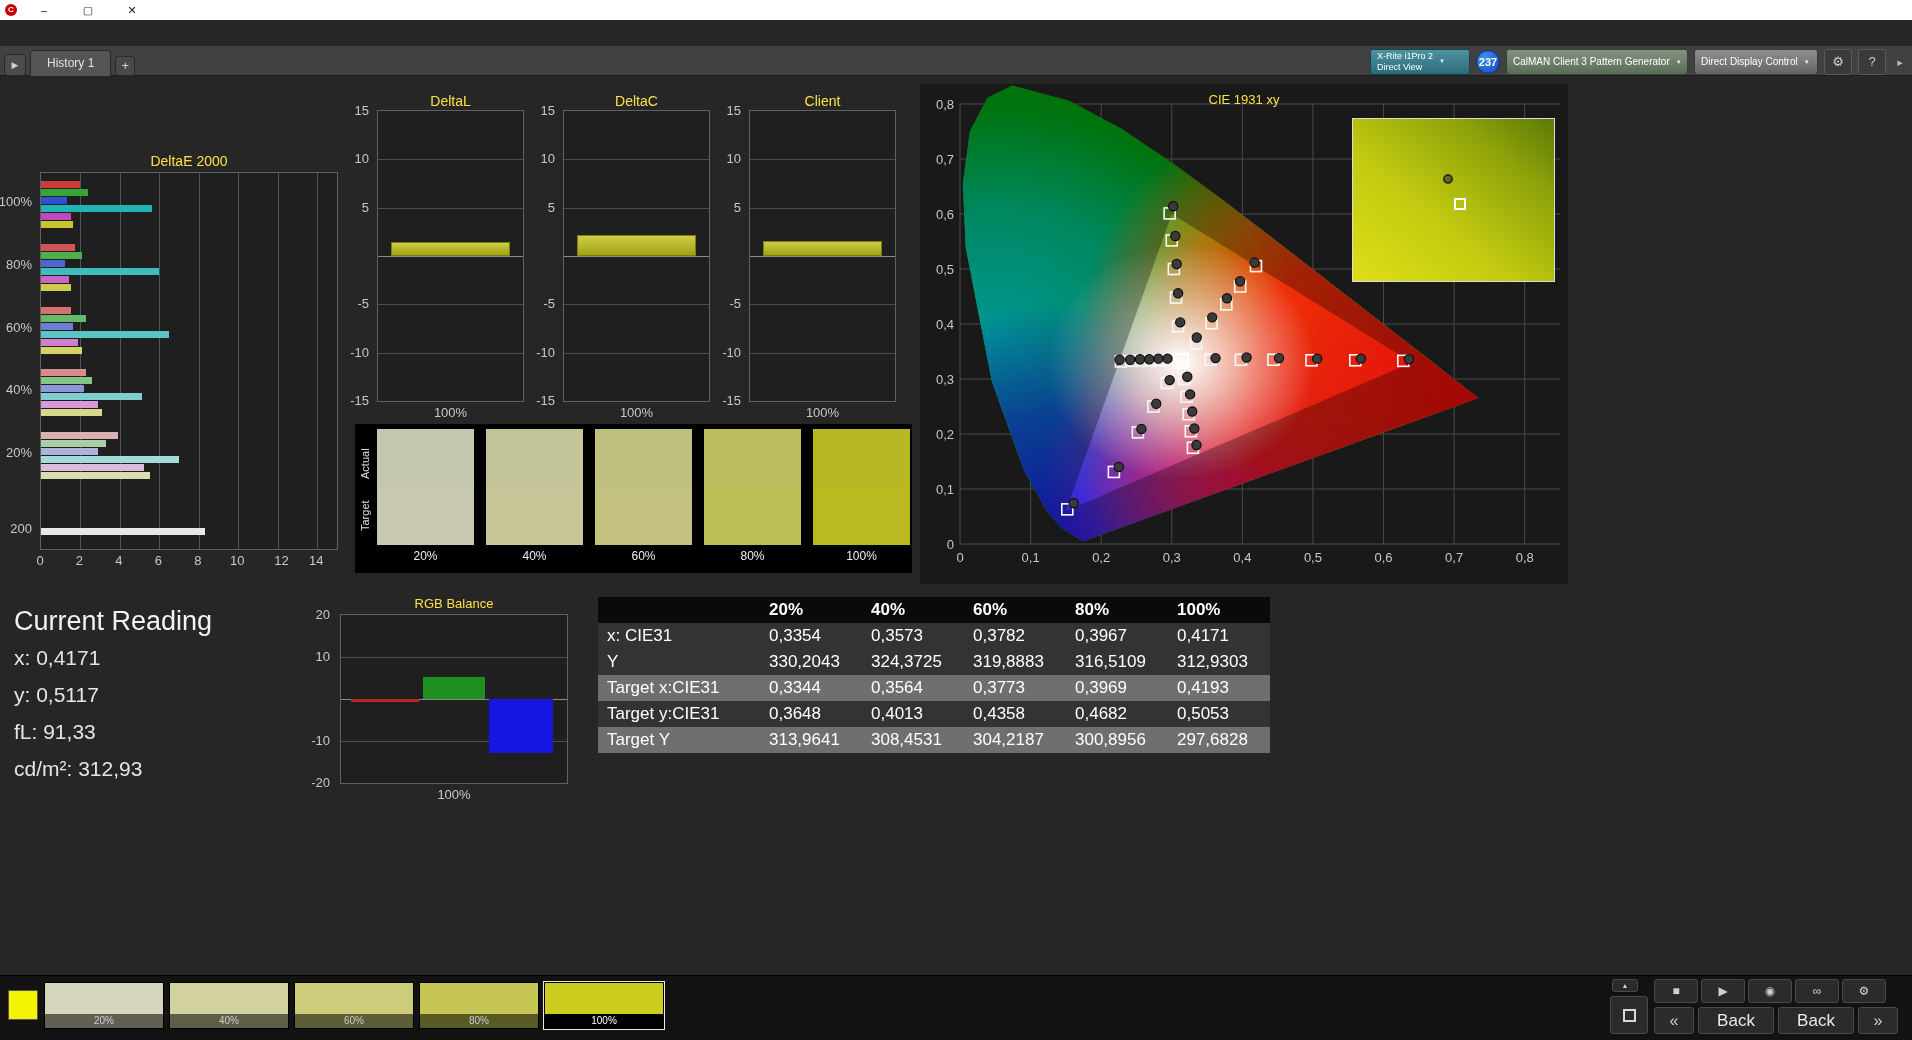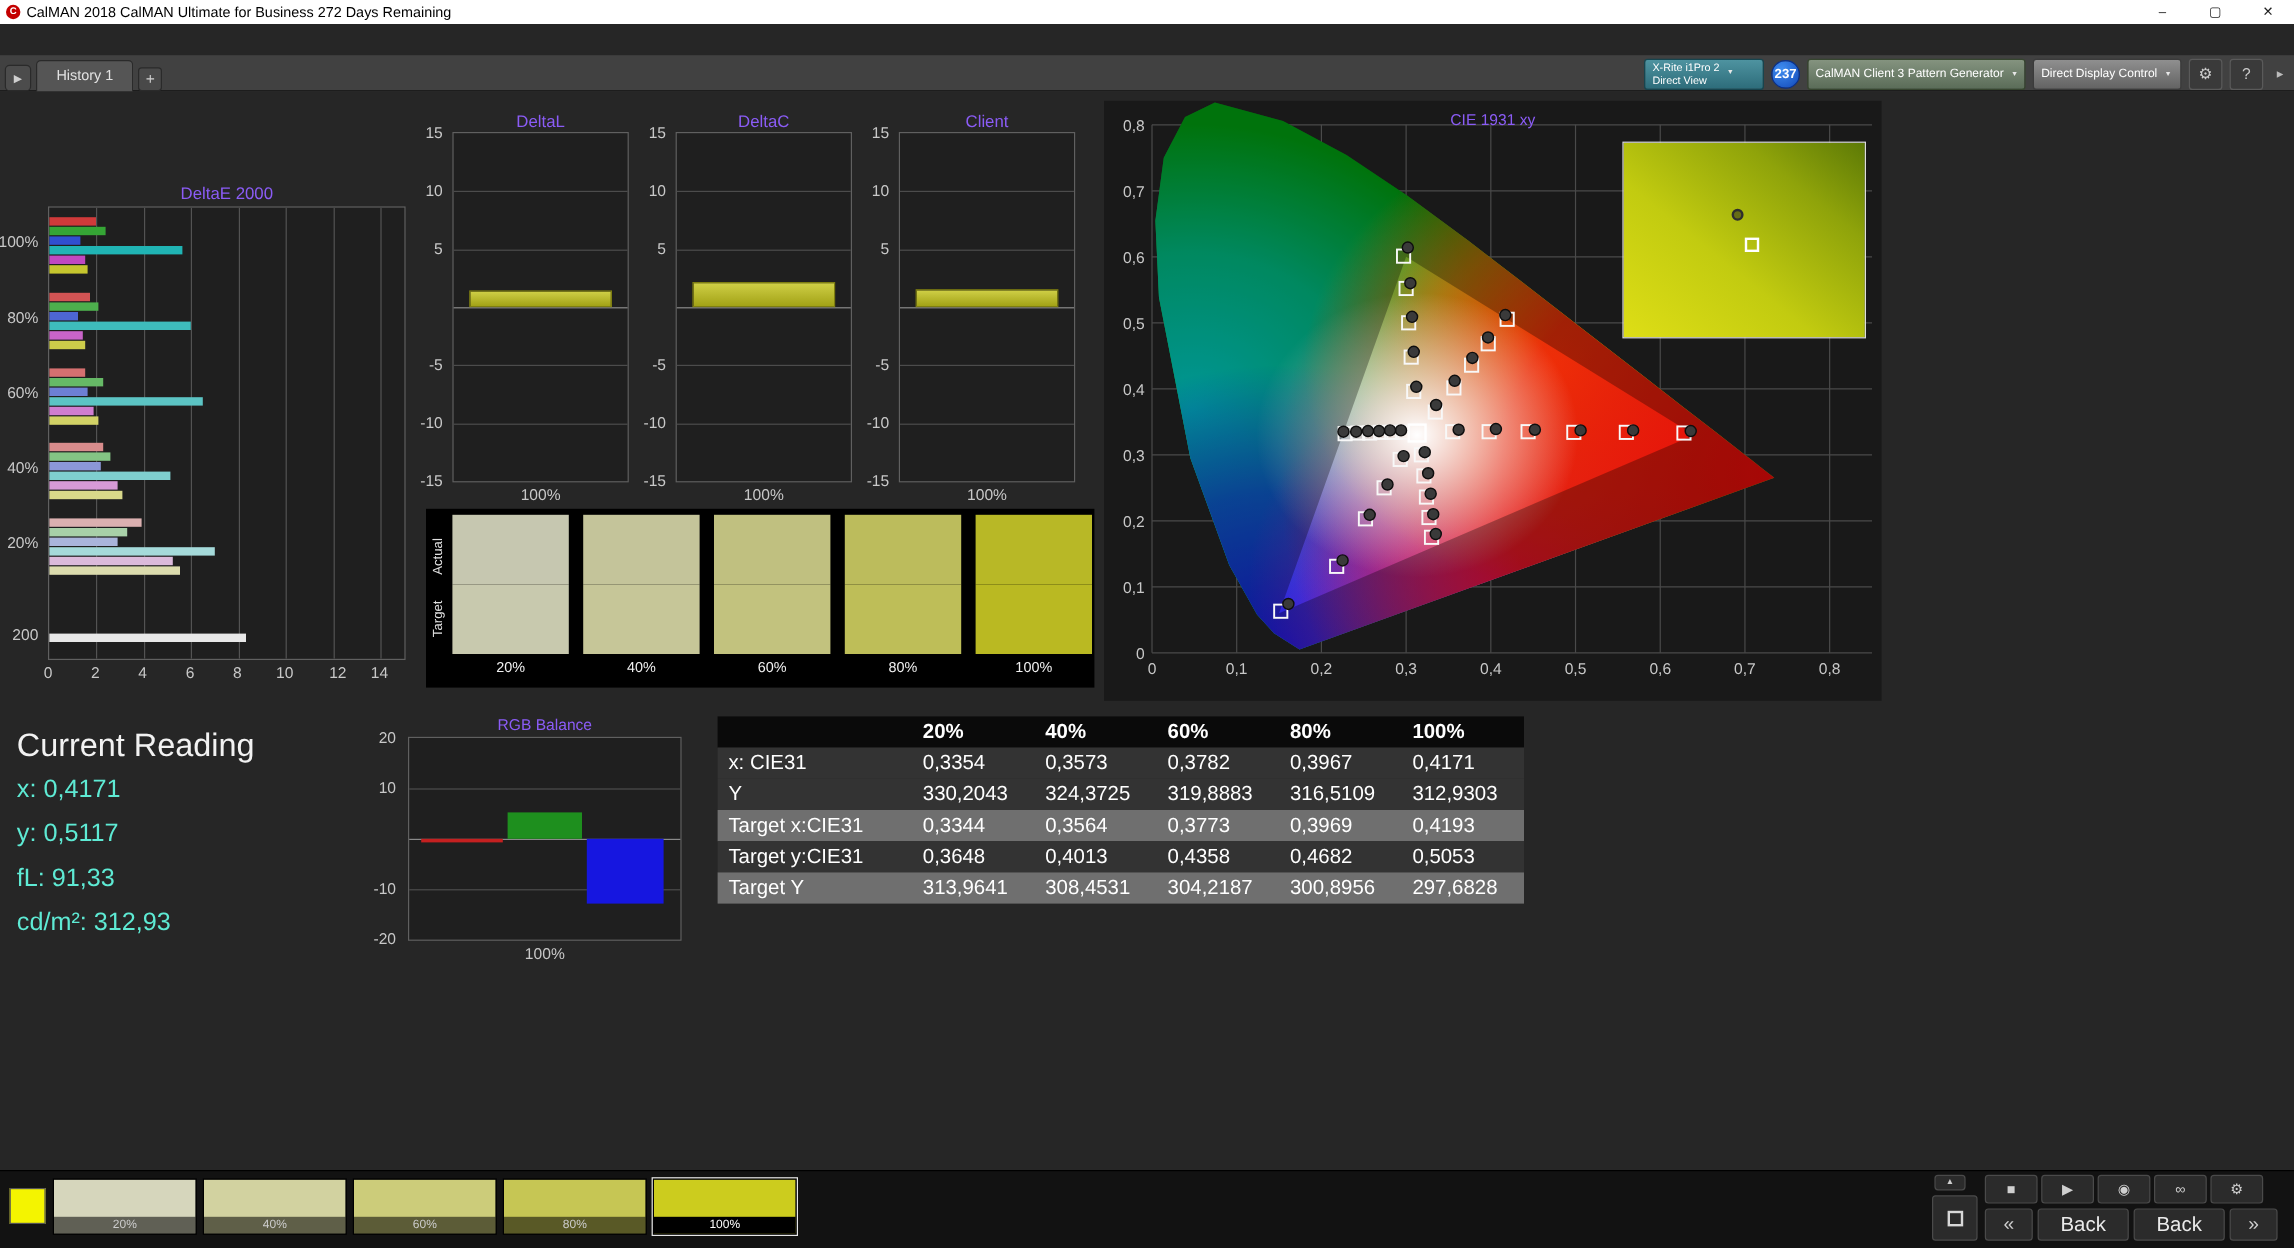--- a/index.html
+++ b/index.html
@@ -44,21 +44,21 @@
   .drop-pattern { width:182px; background:linear-gradient(#84937f,#5a6c58); border:1px solid #36452f; font-size:10px; }
   .drop-display { width:124px; background:linear-gradient(#8f8f8f,#636363); border:1px solid #3b3b3b; font-size:10px; }
   .badge { width:24px; height:24px; border-radius:50%;
     background:radial-gradient(circle at 35% 30%, #3f8df0, #1248b8); border:1px solid #0b2f86;
     color:#fff; font-size:11px; font-weight:bold; text-align:center; line-height:22px; }
   .sqbtn { width:28px; height:26px; background:#3a3a3a; border:1px solid #5a5a5a; border-radius:3px;
     color:#cccccc; font-size:13px; text-align:center; line-height:24px; }
   .edge-chev { width:16px; height:26px; color:#bbb; font-size:11px; text-align:center; line-height:26px; }
   
   .page-title { position:absolute; left:22px; top:86px; font-size:36px; color:#f5f5f5; letter-spacing:.5px; }
-  .chart-title { position:absolute; text-align:center; font-size:14px; color:#8b5cf6; }
+  .chart-title { position:absolute; text-align:center; font-size:14px; color:#fde047; }
   
   #de-title { left:40px; top:153px; width:298px; }
   #de-ylab  { position:absolute; left:0; top:172px; width:36px; height:378px; }
   #de-plot  { position:absolute; left:40px; top:172px; width:298px; height:378px;
     background:#1f1f1f; border:1px solid #606060; overflow:hidden; }
   #de-xlab  { position:absolute; left:40px; top:553px; width:298px; height:16px; }
   .vgrid { position:absolute; top:0; bottom:0; width:1px; background:#535353; }
   .hgrid { position:absolute; left:0; right:0; height:1px; background:#4c4c4c; }
   .hgrid.zero { background:#8a8a8a; }
   .debar { position:absolute; height:7px; }
@@ -84,21 +84,21 @@
   #cie { position:absolute; left:920px; top:84px; width:648px; height:500px; background:#191919; }
   #cie-title { left:0; top:8px; width:648px; font-size:13px; }
   #cie-svg { position:absolute; left:0; top:0; }
   #cie-inset { position:absolute; left:432px; top:34px; width:203px; height:164px;
     border:1px solid #dcdcdc; background:linear-gradient(to top right, #dede16 0%, #c2cb10 40%, #8fa30a 75%, #5d7a06 100%); }
   .inset-circle { position:absolute; width:10px; height:10px; border-radius:50%;
     border:2px solid #2e2e2e; background:rgba(45,45,30,.55); }
   .inset-square { position:absolute; width:12px; height:12px; border:2px solid #ffffff; }
   
   #cr-title { position:absolute; left:14px; top:606px; font-size:27px; color:#f2f2f2; }
-  .cr-line { position:absolute; left:14px; font-size:21px; color:#5eead4; }
+  .cr-line { position:absolute; left:14px; font-size:21px; color:#e5e5e5; }
   
   #rgb-title { left:340px; top:596px; width:228px; font-size:13px; }
   #rgb-ylab { position:absolute; left:306px; top:614px; width:28px; height:170px; }
   #rgb-plot { position:absolute; left:340px; top:614px; width:228px; height:170px;
     background:#1f1f1f; border:1px solid #606060; overflow:visible; }
   #rgb-xlabel { position:absolute; left:340px; top:787px; width:228px; text-align:center; font-size:13px; color:#c8c8c8; }
   .rgbbar { position:absolute; }
   
   #data-table { position:absolute; left:598px; top:597px; width:672px; font-size:17px; }
   .trow { display:grid; grid-template-columns:162px repeat(5,102px); height:26px; line-height:26px; }
@@ -126,21 +126,20 @@
   #ctrl-bottom .nav-ico { width:40px; height:27px; font-size:16px; line-height:25px; }
   #ctrl-bottom .nav-txt { width:76px; height:27px; font-size:17px; line-height:25px; color:#eaeaea; }
 </style>
 </head>
 <body>
 
 <div id="root">
 
   <div class="titlebar">
     <div class="appicon">C</div>
-    <div class="wtitle">CalMAN 2018 CalMAN Ultimate for Business 272 Days Remaining</div>
     <div class="winbtn">–</div>
     <div class="winbtn">▢</div>
     <div class="winbtn">✕</div>
   </div>
 
 
   <div class="tabbar"></div>
   <div class="tb-left">
     <div class="hist-btn">▶</div>
     <div class="tab">History 1</div>

